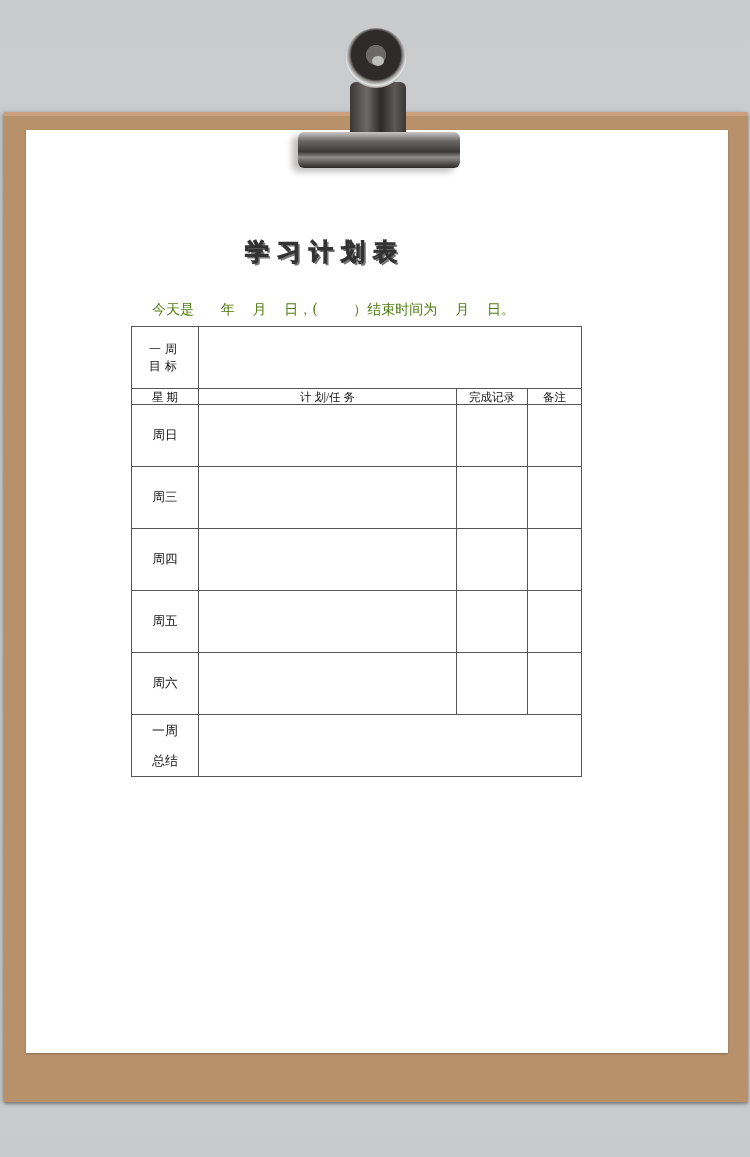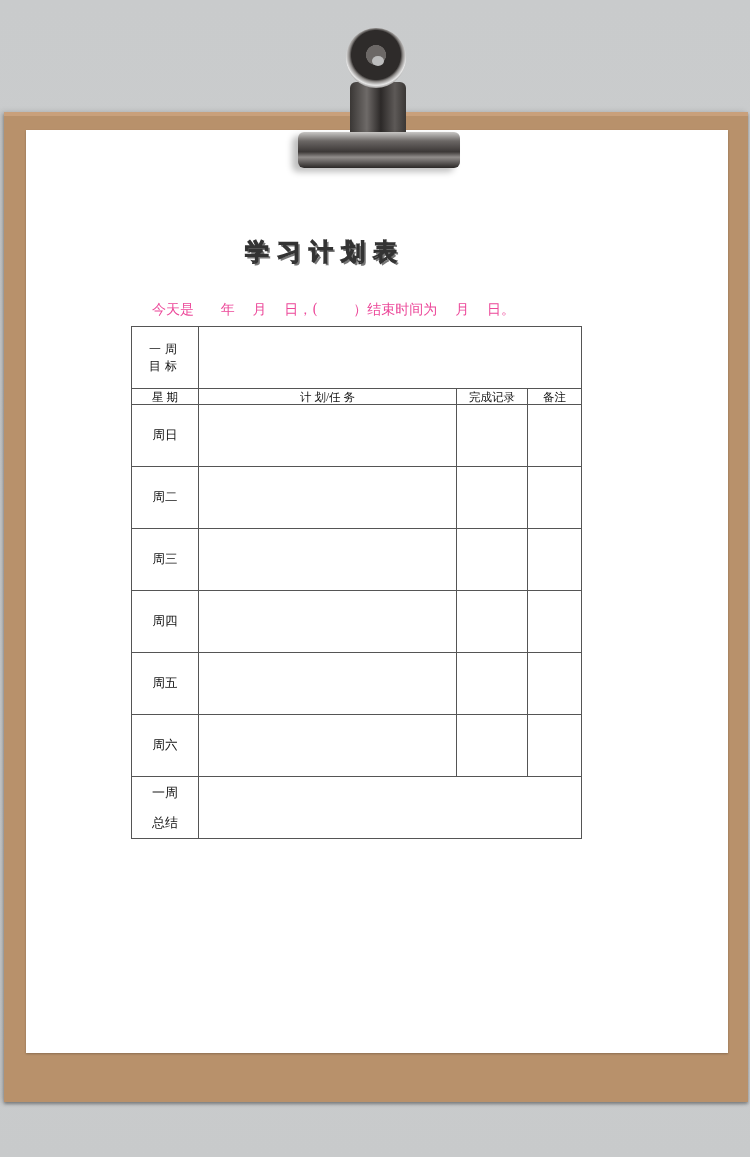--- a/index.html
+++ b/index.html
@@ -43,21 +43,21 @@
   }
   .title {
     position:absolute; left:26px; width:598px; top:236px; text-align:center;
     font-family: "DejaVu Sans", "Liberation Sans", sans-serif;
     font-size:24px; font-weight:bold; letter-spacing:8px;
     color:#ffffff;
     -webkit-text-stroke: 1px #333;
     text-shadow: 2px 2px 0 #777;
   }
   .dateline {
-    position:absolute; left:152px; top:301px; font-size:14px; color:#ec4899; white-space:pre;
+    position:absolute; left:152px; top:301px; font-size:14px; color:#4d7c0f; white-space:pre;
   }
   table.plan {
     position:absolute; left:131px; top:326px; width:367px;
     border-collapse:collapse; table-layout:fixed;
     font-size:12px; color:#111;
   }
   table.plan td {
     border:1px solid #555; padding:0; text-align:center; vertical-align:middle;
   }
   .c1 { width:67px; } .c2 { width:258px; } .c3 { width:71px; } .c4 { width:54px; }
@@ -108,26 +108,20 @@
     <td>完成记录</td>
     <td>备注</td>
   </tr>
   <tr class="day-row">
     <td class="day-label">周日</td>
     <td></td>
     <td></td>
     <td></td>
   </tr>
   <tr class="day-row">
-    <td class="day-label">周二</td>
-    <td></td>
-    <td></td>
-    <td></td>
-  </tr>
-  <tr class="day-row">
     <td class="day-label">周三</td>
     <td></td>
     <td></td>
     <td></td>
   </tr>
   <tr class="day-row">
     <td class="day-label">周四</td>
     <td></td>
     <td></td>
     <td></td>

